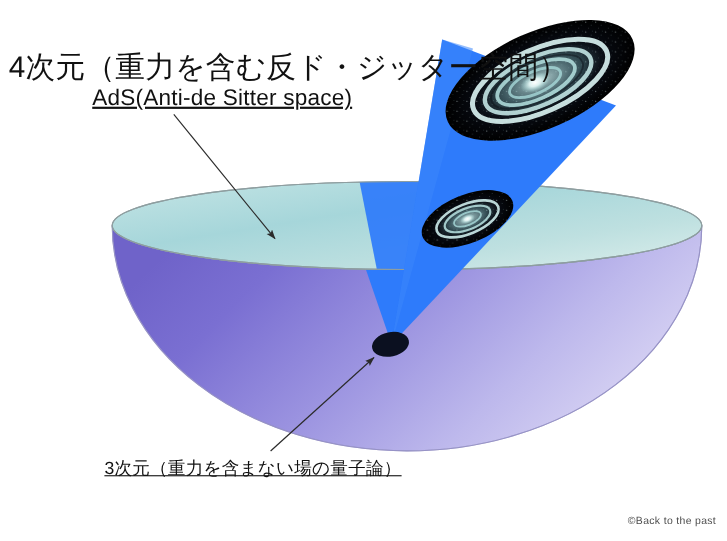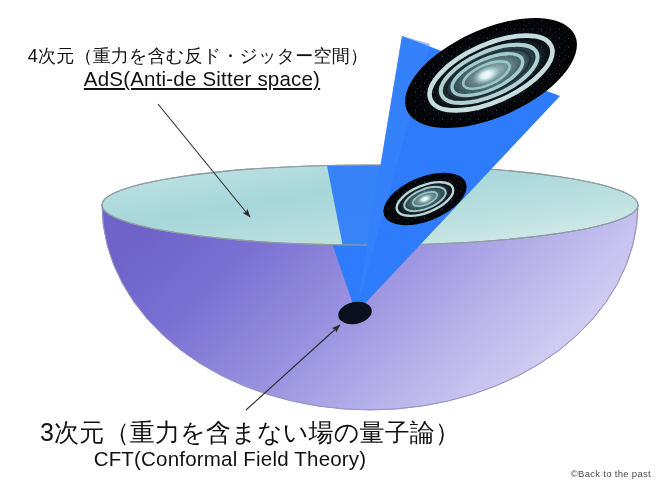--- a/index.html
+++ b/index.html
@@ -33,39 +33,40 @@
   }
   #label-ads {
     left: 8px;
     top: 46px;
     font-size: 20.5px;
     text-align: center;
     width: 380px;
   }
   #label-ads .line-jp {
     display: block;
-    font-size: 18px;
+    font-size: 27px;
   }
   #label-ads .line-en {
     display: block;
     font-size: 20.5px;
     margin-top: 2px;
     padding-left: 8px;
     text-decoration: underline;
   }
   #label-cft {
     left: 40px;
     top: 418px;
     font-size: 20.5px;
     text-align: center;
     width: 380px;
   }
   #label-cft .line-jp {
     display: block;
-    font-size: 25px;
+    font-size: 16px;
+    text-decoration: underline;
   }
   #label-cft .line-en {
     display: block;
     font-size: 20.5px;
     margin-top: 2px;
   }
   #credit {
     position: absolute;
     right: 10px;
     bottom: 13px;
@@ -202,18 +203,17 @@
     <line x1="246" y1="410" x2="340" y2="325" stroke="#2b2b2b" stroke-width="1.1" marker-end="url(#arrowHead)"></line>
   </svg>
 
   <div class="label" id="label-ads">
     <span class="line-jp">4次元（重力を含む反ド・ジッター空間）</span>
     <span class="line-en">AdS(Anti-de Sitter space)</span>
   </div>
 
   <div class="label" id="label-cft">
     <span class="line-jp">3次元（重力を含まない場の量子論）</span>
-    <span class="line-en">CFT(Conformal Field Theory)</span>
   </div>
 
   <div id="credit">©Back to the past</div>
 
 </div>
 
 </body></html>

